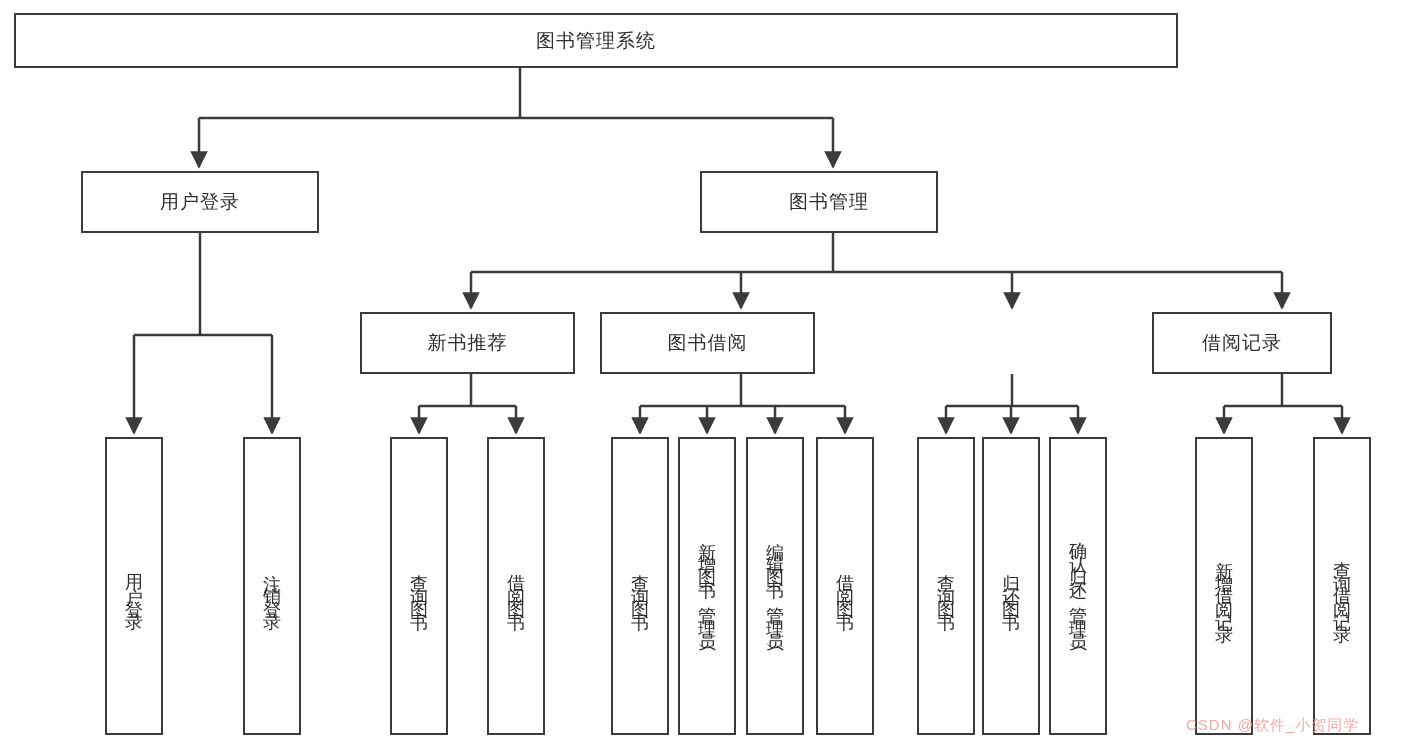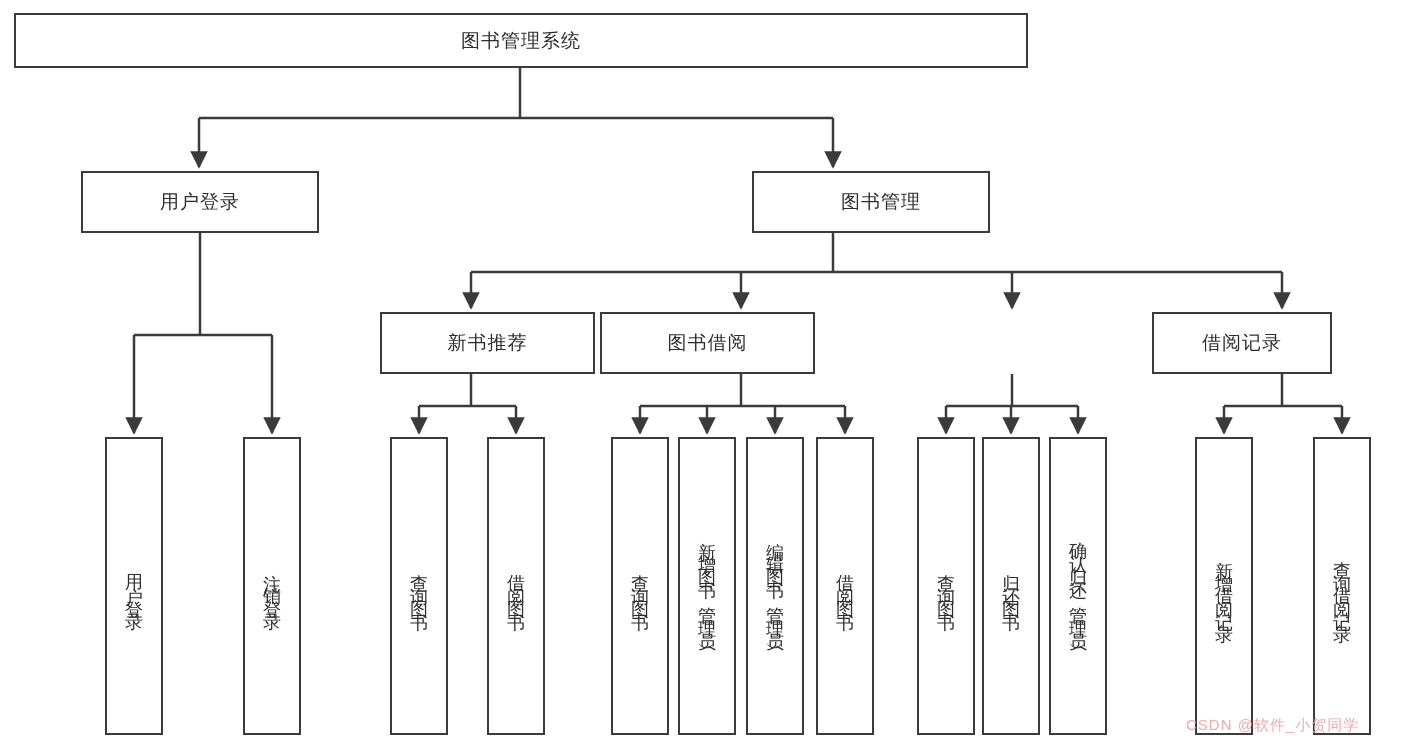--- a/index.html
+++ b/index.html
@@ -17,21 +17,21 @@
   .node{
     position:absolute;
     background:#ffffff;
     border:2.5px solid #3b3b3b;
     display:flex;align-items:center;justify-content:center;
     color:#2e2e2e;
     box-sizing:border-box;
     z-index:2;
   }
   .root-node{
-    left:14px;top:13px;width:1014px;height:55px;
+    left:14px;top:13px;width:1164px;height:55px;
     font-size:19px;letter-spacing:1px;
   }
   .h-node{
     height:62px;
     font-size:19px;letter-spacing:1px;
   }
   .lvl2{top:171px;width:238px;}
   .lvl3{top:312px;width:215px;}
   .leaf{
     top:437px;width:58px;height:298px;
@@ -109,25 +109,25 @@
     </g>
   </svg>
 
   <div class="node root-node">
     <span>图书管理系统</span>
   </div>
 
   <div class="node h-node lvl2" style="left:81px;">
     <span>用户登录</span>
   </div>
-  <div class="node h-node lvl2" style="left:752px;padding-left:20px;">
+  <div class="node h-node lvl2" style="left:700px;padding-left:20px;">
     <span>图书管理</span>
   </div>
 
-  <div class="node h-node lvl3" style="left:380px;">
+  <div class="node h-node lvl3" style="left:360px;">
     <span>新书推荐</span>
   </div>
   <div class="node h-node lvl3" style="left:600px;">
     <span>图书借阅</span>
   </div>
   <div class="node h-node lvl3" style="left:1152px;width:180px;font-family:Liberation Mono, monospace;">
     <span>借阅记录</span>
   </div>
 
   <div class="node leaf" style="left:105px;">

